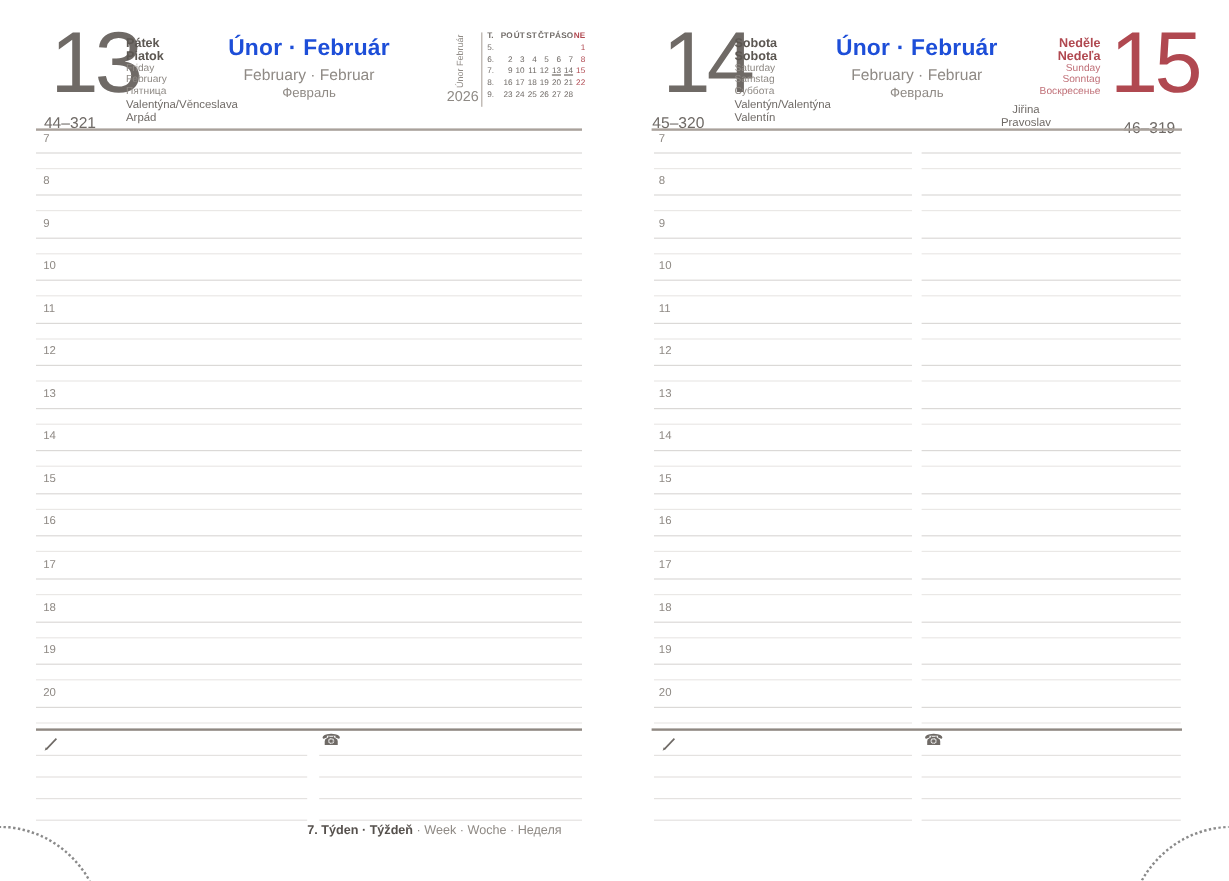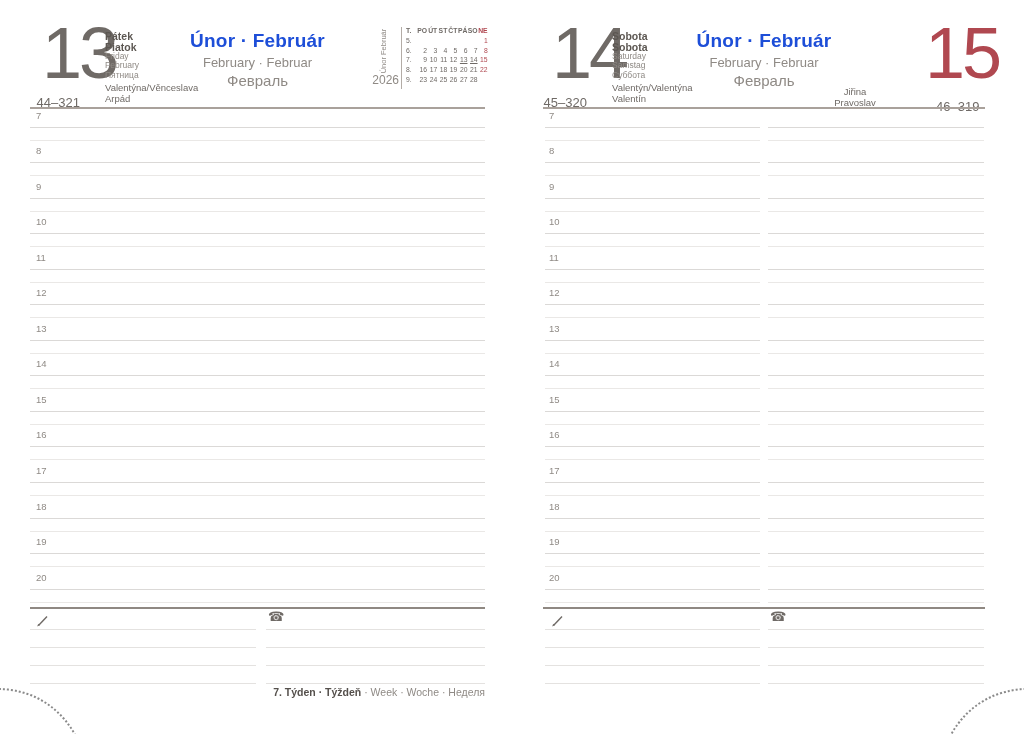--- a/index.html
+++ b/index.html
@@ -19,21 +19,21 @@
   .day-labels.red .b{color:#b04850;}
   .day-labels.red .l{color:#c07078;}
   .day-labels.right-al{text-align:right;}
 
   .name-days{position:absolute;font-size:9.5px;line-height:11px;color:#6f6a66;}
   .doy{position:absolute;font-size:13px;color:#6f6a66;}
 
   .month-header{position:absolute;top:10px;text-align:center;}
   .mh1{font-size:19px;font-weight:700;color:#1d4ed8;letter-spacing:0.2px;}
   .mh2{font-size:13px;color:#8f8a85;margin-top:3px;}
-  .mh3{font-size:15px;color:#8f8a85;margin-top:2px;}
+  .mh3{font-size:11px;color:#8f8a85;margin-top:2px;}
 
   .vert-month{position:absolute;left:333px;top:21px;width:52px;height:20px;
     transform:rotate(-90deg);transform-origin:center;font-size:7.5px;line-height:9px;
     color:#8f8a85;text-align:center;}
   .year{position:absolute;left:319px;top:53px;width:50px;text-align:right;
     font-size:12px;color:#8f8a85;}
   .cal-divider{position:absolute;left:371px;top:7px;width:1px;height:62px;background:#b3aca6;}
 
   .mini-cal{position:absolute;left:376px;top:6px;width:82px;font-size:6.8px;color:#6f6a66;}
   .mini-cal .row{display:flex;height:9.8px;line-height:9.8px;}
@@ -56,21 +56,21 @@
   .full .hline{left:0;width:455px;}
   .seg1{left:2px;width:215px;}
   .seg2{left:225px;width:216px;}
 
   .notes-rule{position:absolute;left:0;top:587px;height:2px;background:#8f8882;}
   .notes-col{position:absolute;top:589px;height:80px;}
   .note-line{position:absolute;left:0;width:100%;height:1px;background:#e4e2e0;}
   .pencil-icon{position:absolute;left:6px;top:4px;}
   .phone-icon{position:absolute;left:2px;top:1px;font-size:13px;color:#6f6a66;line-height:13px;}
 
-  .week-footer{position:absolute;right:0;top:666px;font-size:10.5px;white-space:nowrap;}
+  .week-footer{position:absolute;right:17px;top:666px;font-size:10.5px;white-space:nowrap;}
   .week-footer .wb{font-weight:700;color:#55504c;}
   .week-footer .wl{color:#8f8a85;}
 
   .corner-arc{position:absolute;width:170px;height:170px;border-radius:50%;
     border:2px dotted #8a8a8a;background:transparent;}
   .arc-left{left:-88px;top:688px;}
   .arc-right{left:940px;top:688px;}
 </style>
 </head>
 <body>
@@ -292,20 +292,27 @@
     </div>
 
     <div class="doy" style="left:0;width:44px;top:75px;text-align:right">45–320</div>
 
     <div class="month-header" style="left:110px;width:222px">
       <div class="mh1">Únor · Február</div>
       <div class="mh2">February · Februar</div>
       <div class="mh3">Февраль</div>
     </div>
 
+    <div class="day-labels red right-al" style="left:250px;width:124px">
+      <div class="b">Neděle</div>
+      <div class="b">Nedeľa</div>
+      <div class="l">Sunday</div>
+      <div class="l">Sonntag</div>
+      <div class="l">Воскресенье</div>
+    </div>
 
     <div class="big-num red" style="left:382px">15</div>
 
     <div class="name-days" style="left:250px;width:124px;top:66px;text-align:center">
       <div>Jiřina</div>
       <div>Pravoslav</div>
     </div>
 
     <div class="doy" style="left:393px;top:79px">46–319</div>
 

